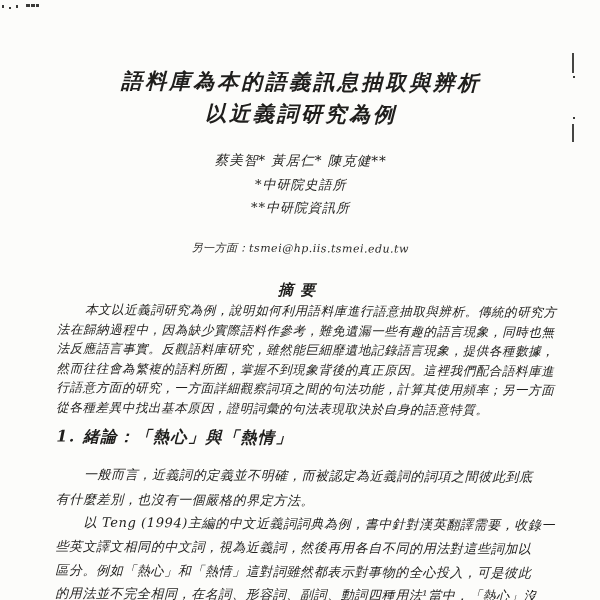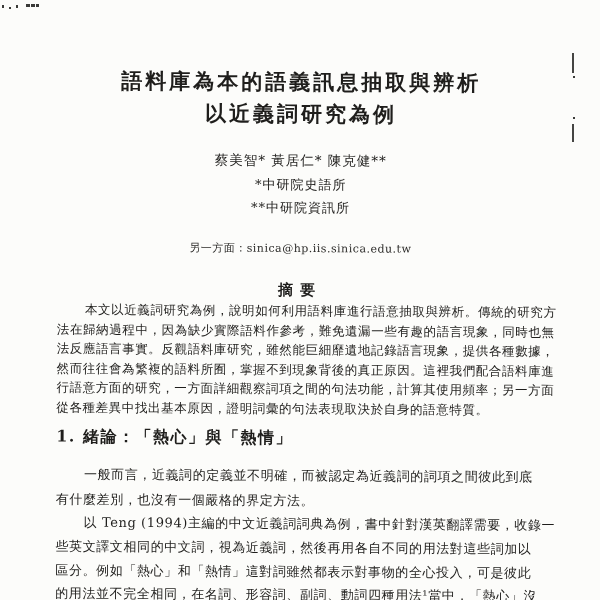--- a/index.html
+++ b/index.html
@@ -6,20 +6,21 @@
   body{
     background:#bdbdbd;
     font-family:"DejaVu Serif","Liberation Serif",serif;
   }
   .page{
     position:relative;
     width:600px;height:600px;
     background:#fcfcfa;
     overflow:hidden;
     color:#1f1e1c;
+    font-style:italic;
   }
   .scan-tilt{
     position:absolute;inset:0;
     transform:rotate(0.35deg);
     transform-origin:50% 50%;
   }
   .centered{position:absolute;left:0;width:100%;text-align:center;}
   .doc-title-1{top:68px;font-size:21px;font-weight:600;letter-spacing:3px;}
   .doc-title-2{top:100px;font-size:21px;font-weight:600;letter-spacing:3px;}
   .authors{top:152px;font-size:13.5px;letter-spacing:1px;}
@@ -73,21 +74,21 @@
 
     <div class="centered doc-title-2">以近義詞研究為例</div>
 
     <div class="centered authors">蔡美智*  黃居仁*  陳克健**</div>
 
     <div class="centered affil-1">*中研院史語所</div>
 
     <div class="centered affil-2">**中研院資訊所</div>
 
     <div class="centered email-line">
-      <span>另一方面：</span><span>sinica@hp.iis.sinica.edu.tw</span>
+      <span>另一方面：</span><span>tsmei@hp.iis.tsmei.edu.tw</span>
     </div>
 
     <div class="centered abstract-heading">摘要</div>
 
     <div class="block abstract-body indent-first">
         <div class="text-line">本文以近義詞研究為例，說明如何利用語料庫進行語意抽取與辨析。傳統的研究方</div>
         <div class="text-line">法在歸納過程中，因為缺少實際語料作參考，難免遺漏一些有趣的語言現象，同時也無</div>
         <div class="text-line">法反應語言事實。反觀語料庫研究，雖然能巨細靡遺地記錄語言現象，提供各種數據，</div>
         <div class="text-line">然而往往會為繁複的語料所囿，掌握不到現象背後的真正原因。這裡我們配合語料庫進</div>
         <div class="text-line">行語意方面的研究，一方面詳細觀察詞項之間的句法功能，計算其使用頻率；另一方面</div>

